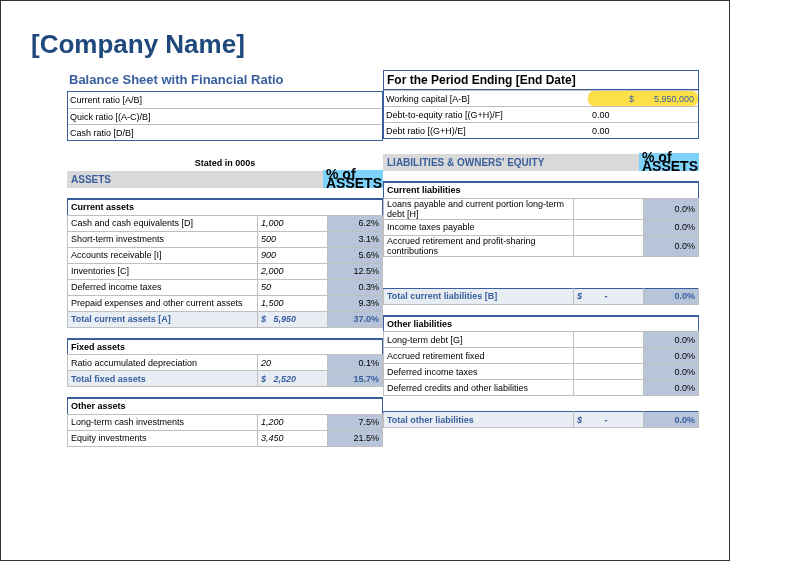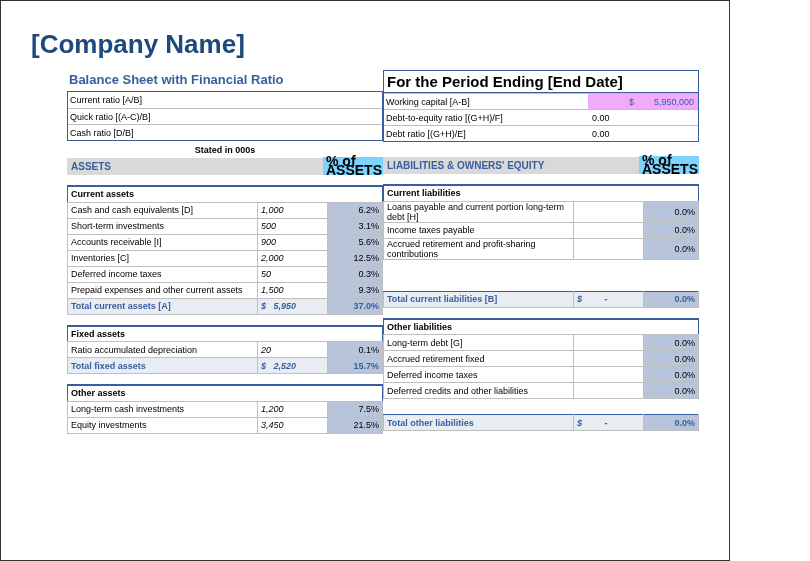--- a/index.html
+++ b/index.html
@@ -9,25 +9,25 @@
   .two-col { display: flex; gap: 0; padding-left: 36px; }
   .col { flex: 1; }
 
   .subtitle { font-family: "Trebuchet MS", Arial, sans-serif; font-size: 13px; font-weight: 700; color: #385e9d; padding: 4px 2px; }
 
   .box { border: 1px solid #385e9d; }
   .box-row { display: flex; height: 16px; line-height: 16px; border-top: 1px solid #bfbfbf; }
   .box-row:first-child { border-top: none; }
   .box-row .lbl { flex: 1; padding-left: 2px; color: #000; }
   .box-row .val { width: 110px; text-align: right; padding-right: 4px; }
-  .box-row .val.money { background: #f0abfc; color: #385e9d; }
-
-  .period-header { font-weight: 700; font-size: 15px; padding: 2px 3px; border-bottom: 1px solid #385e9d; }
-
-  .stated { text-align: center; font-weight: 700; font-size: 9px; margin: 4px 0 2px; }
+  .box-row .val.money { background: #fde047; color: #385e9d; border-radius: 6px; }
+
+  .period-header { font-weight: 700; font-size: 12px; padding: 2px 3px; border-bottom: 1px solid #385e9d; }
+
+  .stated { text-align: center; font-weight: 700; font-size: 9px; margin: 17px 0 2px; }
   .section-band { display:flex; align-items:center; height: 18px; }
   .section-band .sh { flex:1; background: #d9d9d9; font-weight: 700; color: #385e9d; font-size: 10px; padding: 3px 4px; }
   .section-band .pct-head { width: 60px; background: #7dd3fc; font-weight: 700; font-size: 14px; padding: 0 3px; line-height: 9px; color:#000; }
   .section-band .pct-head.two-line { padding-top:0; }
 
   .tbl { width: 100%; border-collapse: collapse; }
   .tbl td { height: 16px; border: 1px solid #bfbfbf; padding: 0 3px; font-size: 9px; vertical-align: middle; }
   .tbl .hdr td { font-weight: 700; background: #fff; border-top: 2px solid #385e9d; border-left: 1px solid #385e9d; border-right: 1px solid #385e9d; }
   .tbl .hdr td:first-child { border-right: 1px solid #385e9d; }
   .tbl .name { width: auto; }

